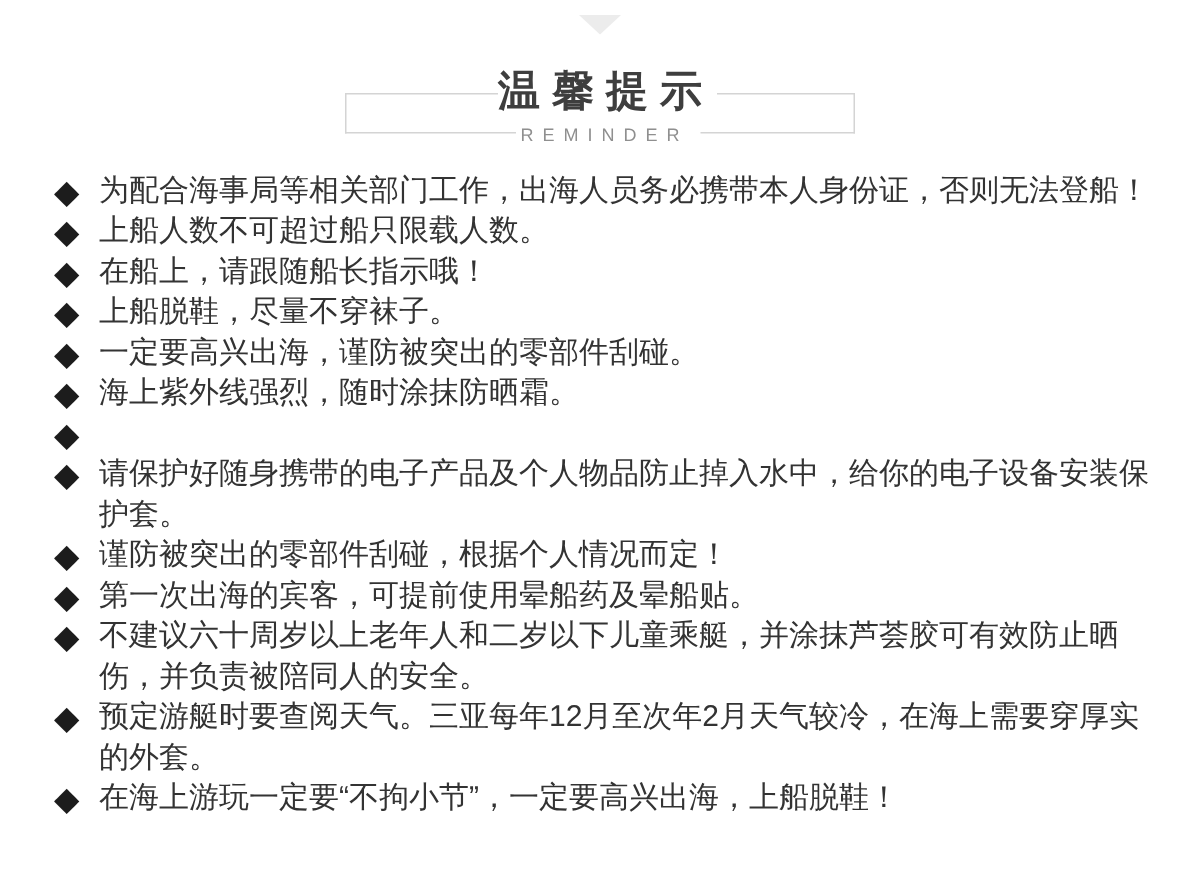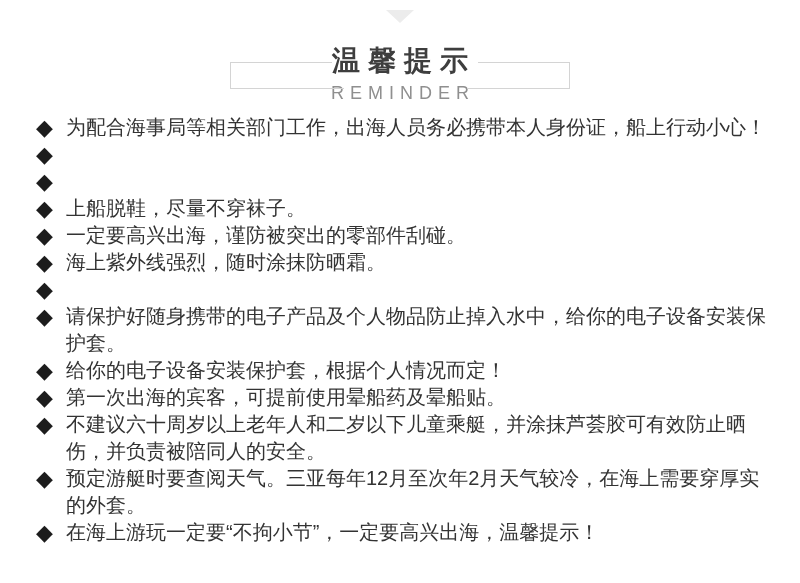--- a/index.html
+++ b/index.html
@@ -39,21 +39,21 @@
     text-align:center;
     font-size:28px;
     font-weight:bold;
     letter-spacing:8px;
     padding-left:8px;
     line-height:32px;
     color:var(--title-text);
   }
   .subtitle{
     text-align:center;
-    font-size:18px;
+    font-size:12px;
     letter-spacing:6px;
     padding-left:6px;
     margin-top:6px;
     color:var(--subtitle-text);
   }
   .hline,.vline{position:absolute;background:var(--divider-line);}
   .hline{height:1px;}
   .vline{width:1px;height:27px;top:17px;}
   .line-left-top{left:0;top:17px;width:102px;}
   .line-right-top{right:0;top:17px;width:92px;}
@@ -96,29 +96,31 @@
     <div class="hline line-right-bottom"></div>
     <div class="vline vline-left"></div>
     <div class="vline vline-right"></div>
     <div class="title">温馨提示</div>
     <div class="subtitle">REMINDER</div>
   </div>
 
   <div class="list" id="reminder-list">
   <div class="item">
     <span class="bullet">◆</span>
-    <span class="text">为配合海事局等相关部门工作，出海人员务必携带本人身份证，船上行动小心！</span>
+    <span class="text">为配合海事局等相关部门工作，出海人员务必携带本人身份证，否则无法登船！</span>
   </div>
 
   <div class="item">
     <span class="bullet">◆</span>
+    <span class="text">上船人数不可超过船只限载人数。</span>
   </div>
 
   <div class="item">
     <span class="bullet">◆</span>
+    <span class="text">在船上，请跟随船长指示哦！</span>
   </div>
 
   <div class="item">
     <span class="bullet">◆</span>
     <span class="text">上船脱鞋，尽量不穿袜子。</span>
   </div>
 
   <div class="item">
     <span class="bullet">◆</span>
     <span class="text">一定要高兴出海，谨防被突出的零部件刮碰。</span>
@@ -133,37 +135,37 @@
     <span class="bullet">◆</span>
   </div>
 
   <div class="item">
     <span class="bullet">◆</span>
     <span class="text">请保护好随身携带的电子产品及个人物品防止掉入水中，给你的电子设备安装保护套。</span>
   </div>
 
   <div class="item">
     <span class="bullet">◆</span>
-    <span class="text">给你的电子设备安装保护套，根据个人情况而定！</span>
+    <span class="text">谨防被突出的零部件刮碰，根据个人情况而定！</span>
   </div>
 
   <div class="item">
     <span class="bullet">◆</span>
     <span class="text">第一次出海的宾客，可提前使用晕船药及晕船贴。</span>
   </div>
 
   <div class="item">
     <span class="bullet">◆</span>
     <span class="text">不建议六十周岁以上老年人和二岁以下儿童乘艇，并涂抹芦荟胶可有效防止晒伤，并负责被陪同人的安全。</span>
   </div>
 
   <div class="item">
     <span class="bullet">◆</span>
     <span class="text">预定游艇时要查阅天气。三亚每年12月至次年2月天气较冷，在海上需要穿厚实的外套。</span>
   </div>
 
   <div class="item">
     <span class="bullet">◆</span>
-    <span class="text">在海上游玩一定要“不拘小节”，一定要高兴出海，温馨提示！</span>
+    <span class="text">在海上游玩一定要“不拘小节”，一定要高兴出海，上船脱鞋！</span>
   </div>
 </div>
 
 </div>
 
 </body></html>

